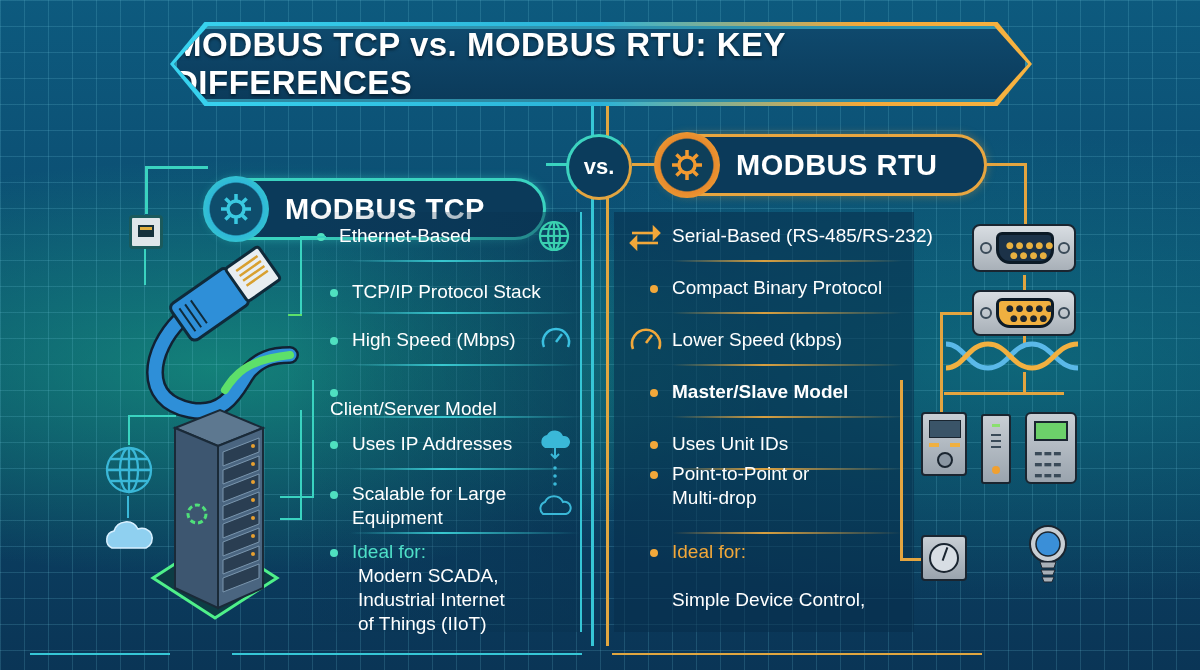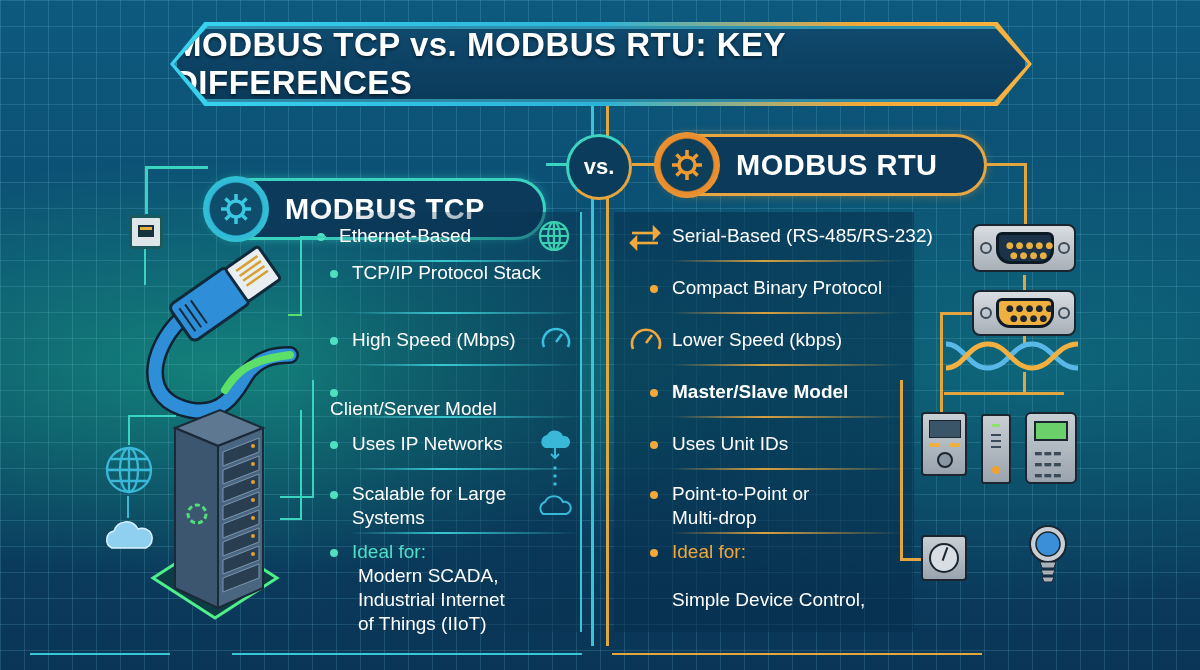--- a/index.html
+++ b/index.html
@@ -146,21 +146,21 @@
 </div>
 <svg class="abs" style="left:537px;top:219px;" width="34" height="34" viewBox="0 0 34 34">
   <g fill="none" stroke="#3ad0b0" stroke-width="2.2">
       <circle cx="17" cy="17" r="14"></circle>
       <ellipse cx="17" cy="17" rx="6" ry="14"></ellipse>
       <path d="M3 17h28M5 10h24M5 24h24M17 3v28"></path>
     </g>
 </svg>
 <div class="sep tcp-sep" style="left:350px;top:260px;"></div>
 
-<div class="item tcp-item" style="left:330px;top:261px;">
+<div class="item tcp-item" style="left:330px;top:280px;">
   <span class="bullet"></span>
   <span>TCP/IP Protocol Stack</span>
 </div>
 <div class="sep tcp-sep" style="left:350px;top:312px;"></div>
 
 <div class="item tcp-item" style="left:330px;top:328px;">
   <span class="bullet"></span>
   <span>High Speed (Mbps)</span>
 </div>
 <svg class="abs" style="left:539px;top:325px;" width="34" height="26" viewBox="0 0 34 26">
@@ -172,37 +172,37 @@
 <div class="sep tcp-sep" style="left:350px;top:364px;"></div>
 
 <div class="item tcp-item" style="left:330px;top:380px;flex-direction:column;">
   <span class="bullet"></span>
   <span>Client/Server Model</span>
 </div>
 <div class="sep tcp-sep" style="left:350px;top:416px;"></div>
 
 <div class="item tcp-item" style="left:330px;top:432px;">
   <span class="bullet"></span>
-  <span>Uses IP Networks</span>
+  <span>Uses IP Addresses</span>
 </div>
 <svg class="abs" style="left:537px;top:428px;" width="36" height="90" viewBox="0 0 36 90">
   <path d="M8 20 a7 7 0 0 1 2-13 a9 9 0 0 1 16 1 a6 6 0 0 1 2 12 z" fill="#3ab8d8"></path>
   <path d="M18 20v10 M14 26l4 4 4-4" stroke="#3ab8d8" stroke-width="2" fill="none"></path>
   <circle cx="18" cy="40" r="1.8" fill="#3ab8d8"></circle>
     <circle cx="18" cy="48" r="1.8" fill="#3ab8d8"></circle>
     <circle cx="18" cy="56" r="1.8" fill="#3ab8d8"></circle>
   <path d="M6 86 a7 7 0 0 1 2-12 a10 10 0 0 1 18 0 a6 6 0 0 1 3 12 z" fill="none" stroke="#3ab8d8" stroke-width="2"></path>
 </svg>
 <div class="sep tcp-sep" style="left:350px;top:468px;"></div>
 
 <div class="item tcp-item" style="left:330px;top:482px;">
   <span class="bullet"></span>
   <span>
     <span>Scalable for Large</span><br>
-    <span>Systems</span>
+    <span>Equipment</span>
   </span>
 </div>
 <div class="sep tcp-sep" style="left:350px;top:532px;"></div>
 
 <div class="item tcp-item" style="left:330px;top:540px;">
   <span class="bullet"></span>
   <span>
     <span class="ideal-tcp">Ideal for:</span><br>
     <span style="padding-left:6px">Modern SCADA,</span><br>
     <span style="padding-left:6px">Industrial Internet</span><br>
@@ -318,21 +318,21 @@
   <span>Master/Slave Model</span>
 </div>
 <div class="sep rtu-sep" style="left:672px;top:416px;"></div>
 
 <div class="item rtu-item" style="left:650px;top:432px;">
   <span class="bullet"></span>
   <span>Uses Unit IDs</span>
 </div>
 <div class="sep rtu-sep" style="left:672px;top:468px;"></div>
 
-<div class="item rtu-item" style="left:650px;top:482px;justify-content:flex-end;">
+<div class="item rtu-item" style="left:650px;top:462px;justify-content:flex-end;">
   <span class="bullet"></span>
   <span>
     <span>Point-to-Point or</span><br>
     <span>Multi-drop</span>
   </span>
 </div>
 <div class="sep rtu-sep" style="left:672px;top:532px;"></div>
 
 <div class="item rtu-item" style="left:650px;top:540px;">
   <span class="bullet"></span>

